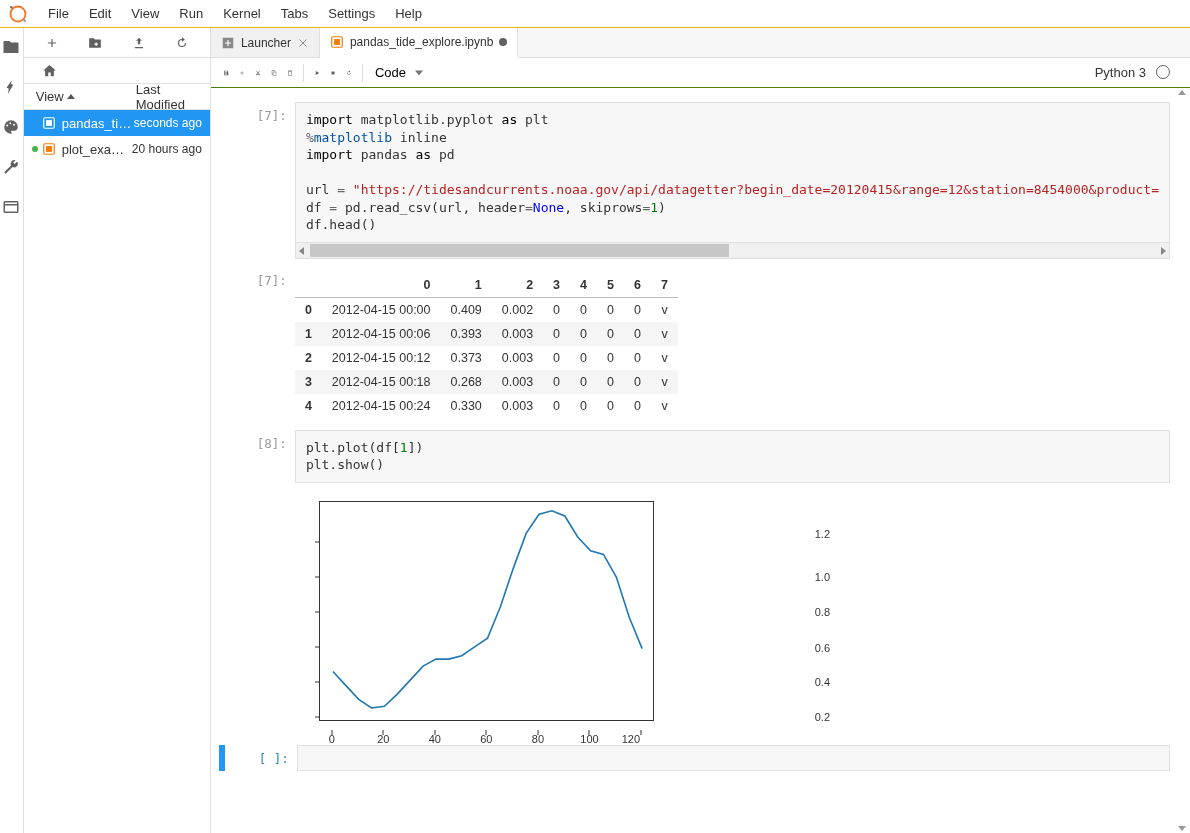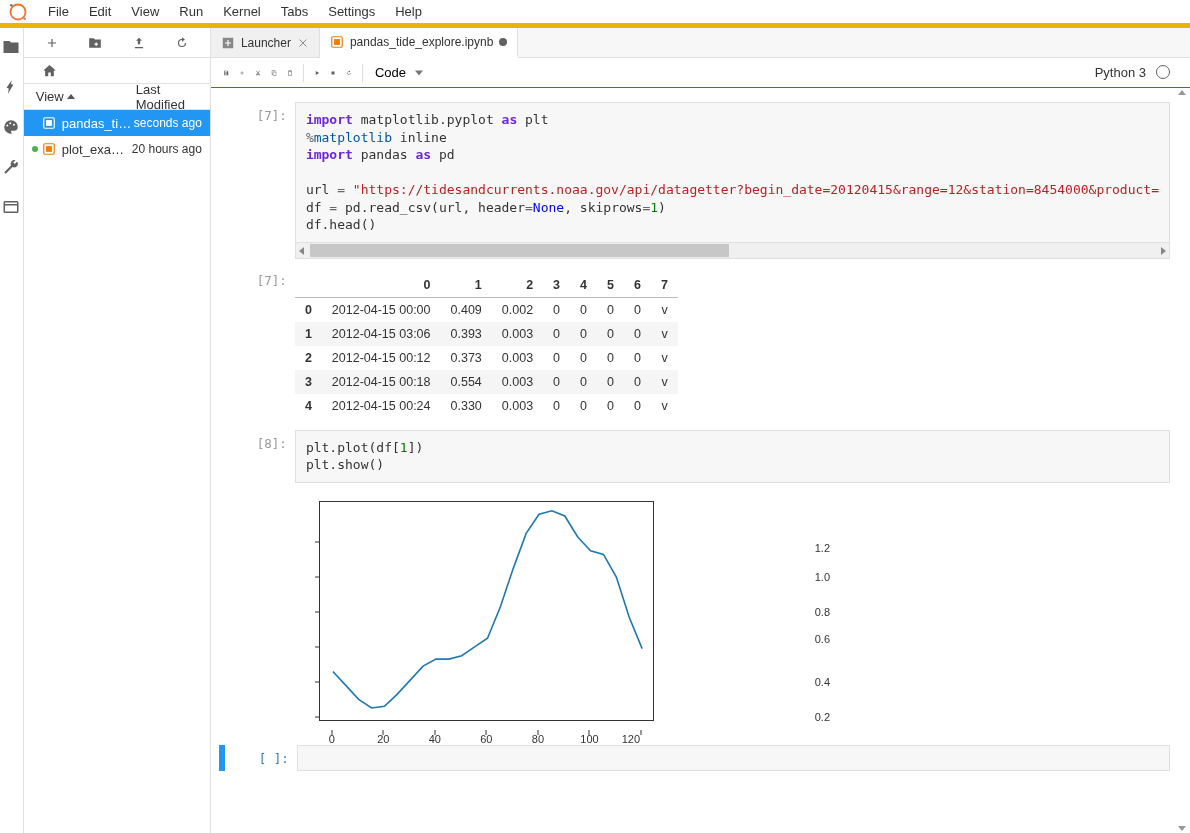--- a/index.html
+++ b/index.html
@@ -1,17 +1,17 @@
 <!DOCTYPE html>
 <html><head>
 <meta charset="utf-8">
 <style>
 * { box-sizing: border-box; margin: 0; padding: 0; }
 body { font-family: "Helvetica Neue", Arial, sans-serif; font-size: 13px; color: #333; background: #fff; width: 1190px; height: 833px; overflow: hidden; }
-.menubar { height: 28px; display: flex; align-items: center; padding: 0 4px; border-bottom: 5px solid #eab308; }
+.menubar { height: 28px; display: flex; align-items: center; padding: 0 4px; border-bottom: 1px solid #eab308; }
 .logo { width: 20px; height: 20px; margin: 0 10px 0 4px; }
 .menu-item { padding: 4px 10px; cursor: pointer; font-size: 13px; }
 .main { display: flex; height: 805px; }
 .activity-bar { width: 33px; background: #fff; border-right: 1px solid #e0e0e0; display: flex; flex-direction: column; align-items: center; padding-top: 10px; gap: 22px; }
 .activity-icon { width: 18px; height: 18px; fill: #616161; cursor: pointer; }
 .file-panel { width: 263px; border-right: 1px solid #e0e0e0; display: flex; flex-direction: column; }
 .file-toolbar { height: 30px; display: flex; align-items: center; justify-content: space-around; border-bottom: 1px solid #e0e0e0; padding: 0 6px; }
 .ft-icon { width: 14px; height: 14px; fill: #616161; cursor: pointer; }
 .breadcrumb { height: 26px; display: flex; align-items: center; padding: 0 10px 0 18px; border-bottom: 1px solid #e0e0e0; }
 .bc-icon { width: 15px; height: 15px; fill: #616161; }
@@ -58,21 +58,21 @@
 .df-table thead th{border-bottom:1px solid #bbb;font-weight:bold;}
 .df-table tbody th{font-weight:bold;border-right:0;}
 .df-table tbody tr:nth-child(even){background:#f5f5f5;}
 .chart-box{border:1px solid #333;width:335px;height:220px;margin:10px 0 0 24px;position:relative;background:#fff;}
 .chart-wrap{position:relative;margin-top:4px;padding-bottom:10px;}
 .yt{position:absolute;right:340px;font-size:11px;transform:translateY(-50%);}
 .xt{position:absolute;top:232px;font-size:11px;transform:translateX(-50%);}
 .ytk{position:absolute;left:24px;width:4px;height:1px;background:#333;transform:translateY(-50%);}
 .ytk.out{left:20px;}
 .xtk{position:absolute;top:229px;width:1px;height:5px;background:#333;transform:translateX(-50%);}
-.kw-g{color:#6d28d9;font-weight:bold;}
+.kw-g{color:#000000;font-weight:normal;}
 .kw-b{color:#0000ff;}
 .str{color:#ba2121;}
 .num{color:#008000;}
 .fn{color:#0055aa;}
 .op{color:#666;}
 .empty-input{background:#f7f7f7;border:1px solid #e0e0e0;height:26px;}
 .cell.current .cell-marker{width:6px;background:#2196f3;margin-right:2px;}
 .cell-marker{width:6px;}
 .sort-caret{width:0;height:0;border-left:4px solid transparent;border-right:4px solid transparent;border-bottom:5px solid #555;display:inline-block;}
 </style>
@@ -265,21 +265,21 @@
                   <td>0.409</td>
                   <td>0.002</td>
                   <td>0</td>
                   <td>0</td>
                   <td>0</td>
                   <td>0</td>
                   <td>v</td>
                 </tr>
                 <tr>
                   <th>1</th>
-                  <td>2012-04-15 03:06</td>
+                  <td>2012-04-15 00:06</td>
                   <td>0.393</td>
                   <td>0.003</td>
                   <td>0</td>
                   <td>0</td>
                   <td>0</td>
                   <td>0</td>
                   <td>v</td>
                 </tr>
                 <tr>
                   <th>2</th>
@@ -288,21 +288,21 @@
                   <td>0.003</td>
                   <td>0</td>
                   <td>0</td>
                   <td>0</td>
                   <td>0</td>
                   <td>v</td>
                 </tr>
                 <tr>
                   <th>3</th>
                   <td>2012-04-15 00:18</td>
-                  <td>0.554</td>
+                  <td>0.268</td>
                   <td>0.003</td>
                   <td>0</td>
                   <td>0</td>
                   <td>0</td>
                   <td>0</td>
                   <td>v</td>
                 </tr>
                 <tr>
                   <th>4</th>
                   <td>2012-04-15 00:24</td>
@@ -333,27 +333,27 @@
         <div class="prompt"></div>
         <div class="cell-body">
           <div class="chart-wrap" id="chart-wrap">
             <div class="chart-box"><svg id="chart-svg" width="335" height="220">
                   <polyline points="12.884615384615385,169.53968253968253 25.76923076923077,183.33333333333331 38.65384615384615,197.3015873015873 51.53846153846154,206.03174603174602 64.42307692307692,204.28571428571428 77.3076923076923,192.06349206349205 90.1923076923077,178.0952380952381 103.07692307692308,164.12698412698413 115.96153846153845,157.14285714285714 128.84615384615384,157.14285714285714 141.73076923076923,153.65079365079364 154.6153846153846,144.92063492063488 167.5,136.1904761904762 180.3846153846154,104.76190476190473 193.26923076923075,66.34920634920633 206.15384615384616,31.428571428571388 219.03846153846155,12.2222222222222 231.9230769230769,8.730158730158706 244.8076923076923,13.96825396825389 257.6923076923077,34.92063492063488 270.5769230769231,48.88888888888883 283.46153846153845,52.38095238095235 296.3461538461538,75.07936507936506 309.2307692307692,115.23809523809521 322.11538461538464,146.66666666666663" fill="none" stroke="#1f77b4" stroke-width="1.6"></polyline>
                 </svg></div>
           <div class="yt" style="top: 216.032px;">0.2</div>
               <div class="ytk out" style="top: 216.032px;"></div>
               <div class="yt" style="top: 181.111px;">0.4</div>
               <div class="ytk out" style="top: 181.111px;"></div>
-              <div class="yt" style="top: 138px;">0.6</div>
+              <div class="yt" style="top: 147px;">0.6</div>
               <div class="ytk out" style="top: 146.19px;"></div>
               <div class="yt" style="top: 111.27px;">0.8</div>
               <div class="ytk out" style="top: 111.27px;"></div>
               <div class="yt" style="top: 76.3492px;">1.0</div>
               <div class="ytk out" style="top: 76.3492px;"></div>
-              <div class="yt" style="top: 47px;">1.2</div>
+              <div class="yt" style="top: 33px;">1.2</div>
               <div class="ytk out" style="top: 41.4286px;"></div>
               <div class="xt" style="left: 36.8846px;">0</div>
               <div class="xtk" style="left: 36.8846px;"></div>
               <div class="xt" style="left: 88.4231px;">20</div>
               <div class="xtk" style="left: 88.4231px;"></div>
               <div class="xt" style="left: 139.962px;">40</div>
               <div class="xtk" style="left: 139.962px;"></div>
               <div class="xt" style="left: 191.5px;">60</div>
               <div class="xtk" style="left: 191.5px;"></div>
               <div class="xt" style="left: 243.038px;">80</div>

